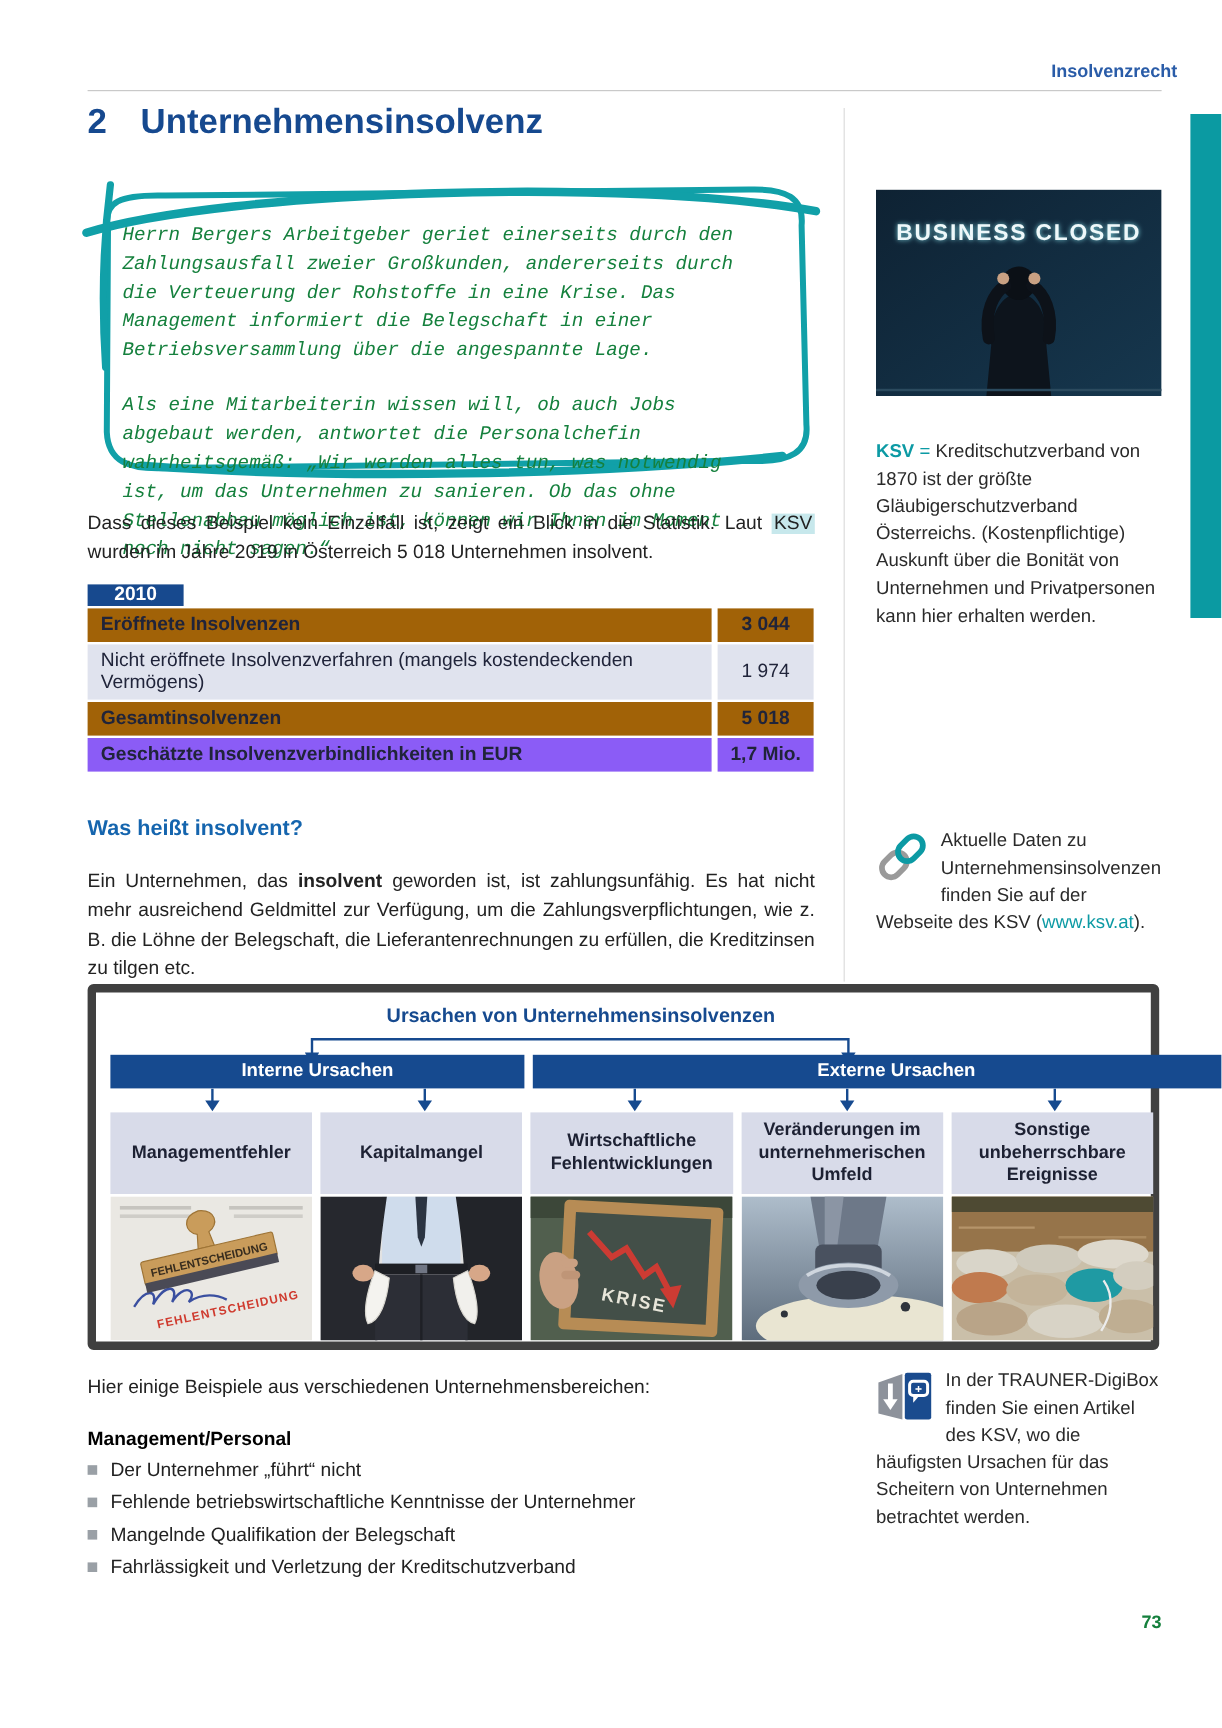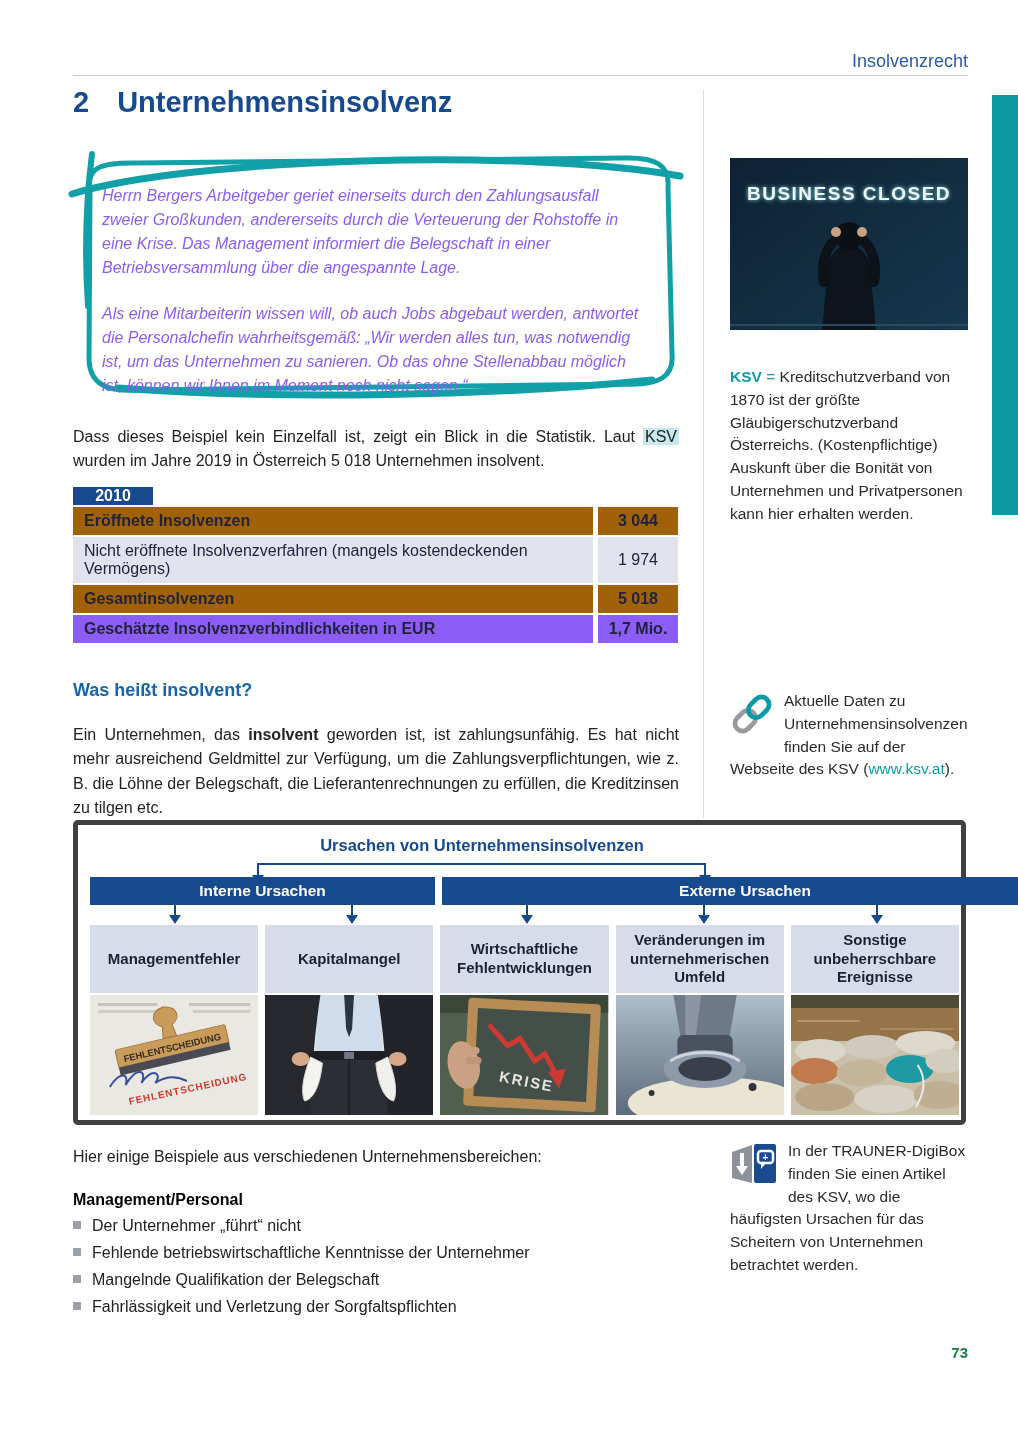--- a/index.html
+++ b/index.html
@@ -1,34 +1,34 @@
 <!DOCTYPE html>
 <html><head>
 <meta charset="utf-8">
 <style>
   html,body{margin:0;padding:0;background:#ffffff;}
   #page{position:relative;width:1018px;height:1440px;background:#fff;overflow:hidden;
         font-family:"Liberation Sans",sans-serif;color:#222;}
   .abs{position:absolute;}
 
   
-  .header-label{left:73px;top:51px;width:895px;text-align:right;font-size:18px;
-    font-weight:400;color:#2a5ca8;}
+  .header-label{left:86px;top:51px;width:895px;text-align:right;font-size:15px;
+    font-weight:700;color:#2a5ca8;}
   .header-rule{left:73px;top:75px;width:895px;height:1px;background:#c9c9c9;}
   .chapter{left:73px;top:86px;display:flex;gap:28px;font-size:29px;font-weight:700;
     color:#16498f;}
   .teal-bar{left:992px;top:95px;width:26px;height:420px;background:#0b9aa2;}
   .col-divider{left:703px;top:90px;width:1px;height:728px;background:#dcdcdc;}
 
   
   .scenario{left:80px;top:160px;width:588px;height:226px;}
   .scenario svg.frame{position:absolute;left:-12px;top:-14px;}
   .scenario .inner{position:relative;padding:24px 26px 0 22px;
-    font-family:Liberation Sans, sans-serif;font-style:italic;font-size:16px;
-    line-height:1.5;color:#8b5cf6;}
+    font-family:Liberation Mono, monospace;font-style:italic;font-size:16px;
+    line-height:1.5;color:#15803d;}
   .scenario .inner p{margin:0 0 22px 0;}
 
   
   .intro-p{left:73px;top:409px;width:606px;font-size:16px;line-height:1.52;
     text-align:justify;}
   .hl{background:#c7e8ec;padding:0 2px;}
 
   
   .tbl{left:73px;top:487px;width:605px;font-size:16px;}
   .tbl-row{display:flex;gap:5px;margin-bottom:2px;}
@@ -40,21 +40,21 @@
   .row-b .cell-label,.row-b .cell-value{background:#e0e3ee;}
   .row-c .cell-label,.row-c .cell-value{background:#8b5cf6;}
   .tbl-row.regular .cell-label,.tbl-row.regular .cell-value{font-weight:400;}
 
   
   .was-heading{left:73px;top:680px;font-size:18px;font-weight:700;color:#1565ae;}
   .was-p{left:73px;top:707px;width:606px;font-size:16px;line-height:1.52;
     text-align:justify;}
 
   
-  .diagram{left:73px;top:820px;width:893px;height:305px;border:5px solid #404040;
+  .diagram{left:73px;top:820px;width:893px;height:305px;border:7px solid #404040;
     border-radius:5px;box-sizing:border-box;background:#fff;}
   .diag-title{position:absolute;left:104px;top:11px;width:600px;text-align:center;
     font-size:16.5px;font-weight:700;color:#164a8f;}
   .diag-bracket{position:absolute;left:0;top:0;}
   .diag-bars{position:absolute;left:12px;top:52px;width:958px;display:flex;gap:7px;}
   .diag-bar{height:28px;background:#164a8f;color:#fff;font-weight:700;font-size:15.5px;
     display:flex;align-items:center;justify-content:center;}
   .diag-bar.left{width:345px;}
   .diag-bar.right{flex:1;}
   .diag-arrows{position:absolute;left:0;top:80px;}
@@ -300,21 +300,21 @@
     <div class="ex-item">
       <span class="bullet-sq"></span>
       <span>Fehlende betriebswirtschaftliche Kenntnisse der Unternehmer</span>
     </div>
     <div class="ex-item">
       <span class="bullet-sq"></span>
       <span>Mangelnde Qualifikation der Belegschaft</span>
     </div>
     <div class="ex-item">
       <span class="bullet-sq"></span>
-      <span>Fahrlässigkeit und Verletzung der Sorgfaltspflichten</span>
+      <span>Fahrlässigkeit und Verletzung der Kreditschutzverband</span>
     </div>
   </div>
 
   <div class="abs side-photo">
     <svg width="238" height="172" viewBox="0 0 238 172">
       <defs>
         <linearGradient id="bcbg" x1="0" y1="0" x2="1" y2="1">
           <stop offset="0" stop-color="#0e2233"></stop>
             <stop offset="1" stop-color="#16374e"></stop>
         </linearGradient>

